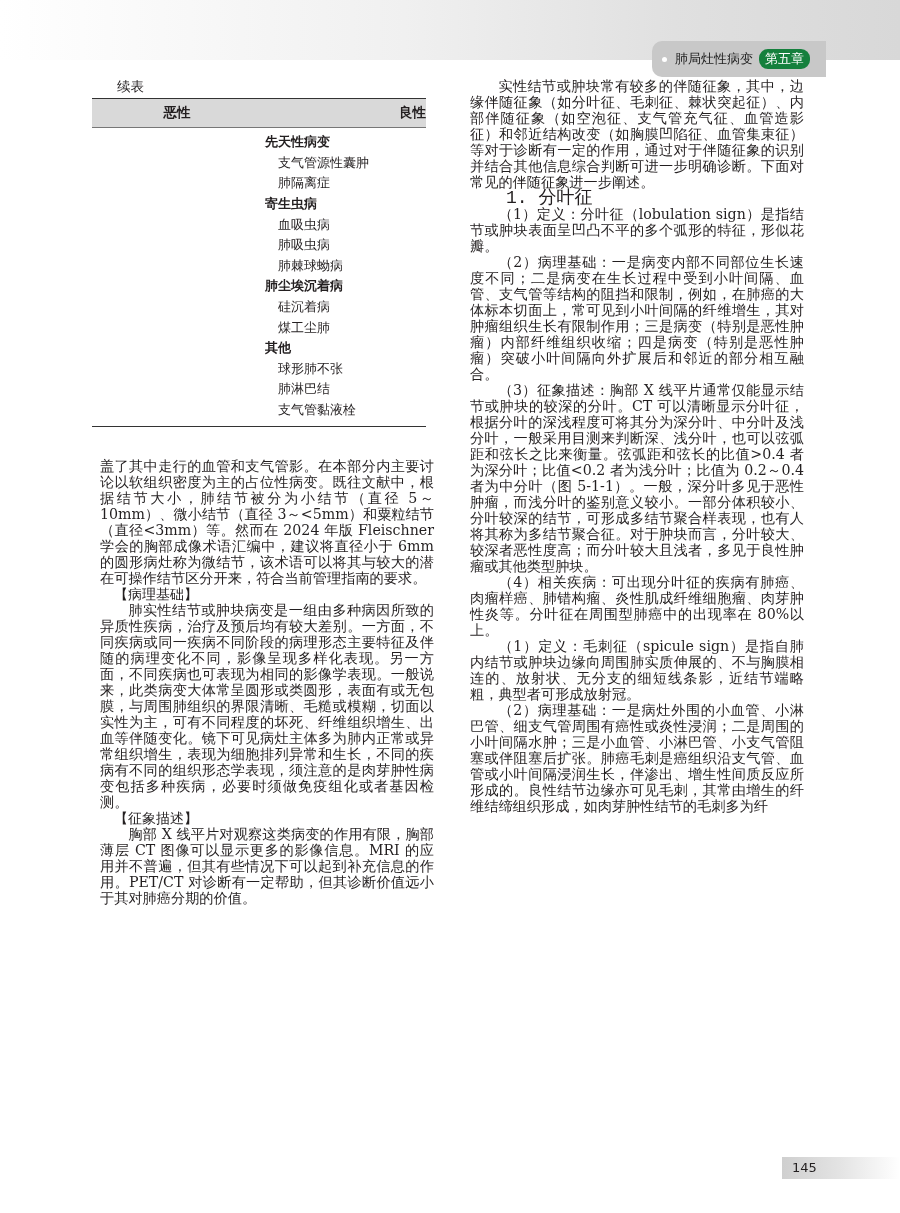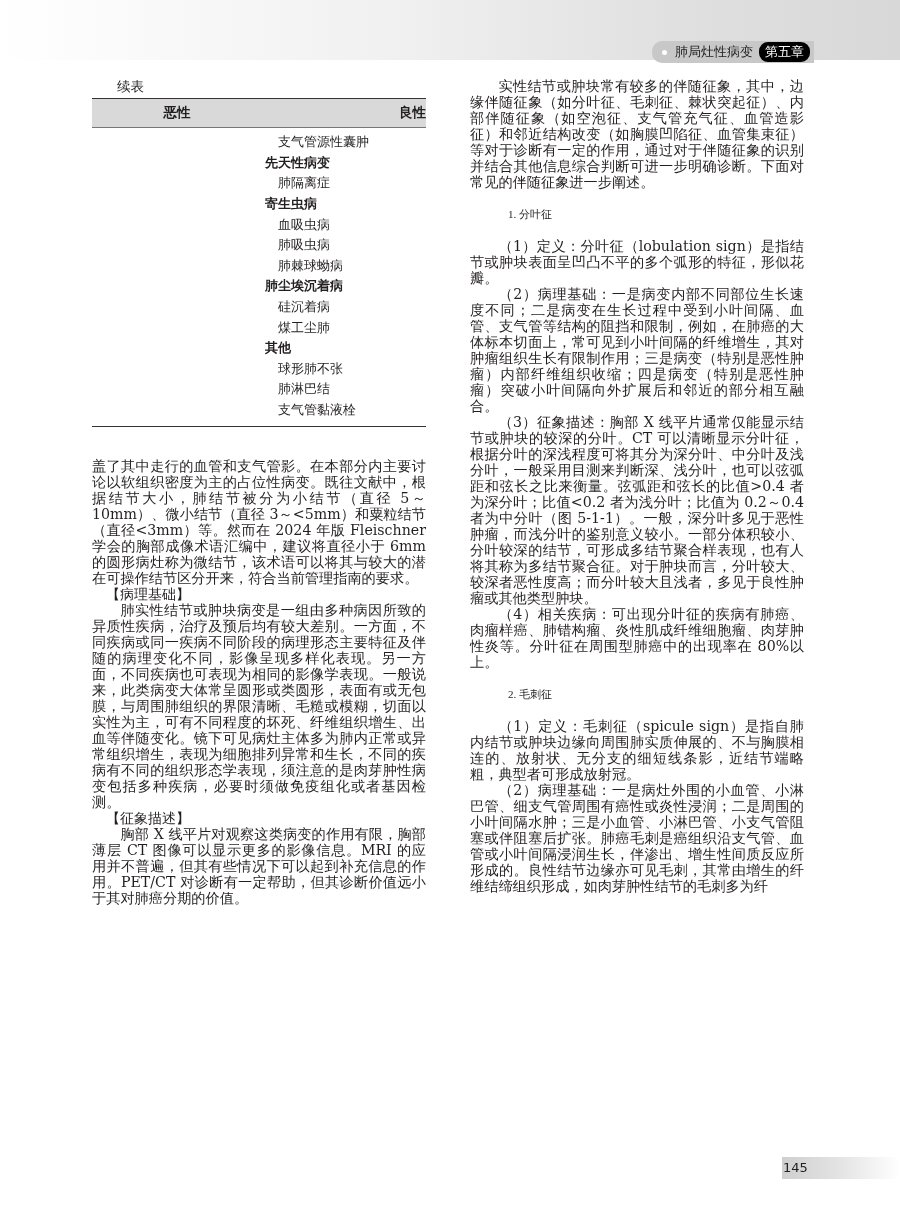--- a/index.html
+++ b/index.html
@@ -5,84 +5,84 @@
   html, body { margin: 0; padding: 0; }
   body {
     width: 900px; height: 1213px; background: #ffffff; position: relative; overflow: hidden;
     font-family: "DejaVu Serif", "Liberation Serif", serif; color: #231f20;
   }
   .header-band {
     position: absolute; left: 0; top: 0; width: 900px; height: 60px;
     background: linear-gradient(to right, #ffffff 0%, #f0f0f0 45%, #e0e0e0 75%, #d8d8d8 100%);
   }
   .running-head {
-    position: absolute; left: 652px; top: 41px; height: 22px; padding: 0 4px 0 10px;
+    position: absolute; left: 652px; top: 41px; height: 36px; padding: 0 16px 0 10px;
     background: #c8c8c8; border-radius: 10px 0 0 10px;
     display: flex; align-items: center; gap: 6px;
     font-family: "DejaVu Sans", "Liberation Sans", sans-serif; font-size: 13px; color: #222;
   }
   .running-head .dot { width: 5px; height: 5px; border-radius: 50%; background: #fff; display: inline-block; margin-right: 2px; }
   .chapter-badge {
-    background: #000000; color: #fff; border-radius: 9px; padding: 1px 6px; font-size: 13px;
+    background: #15803d; color: #fff; border-radius: 9px; padding: 1px 6px; font-size: 13px;
     font-family: "DejaVu Sans", "Liberation Sans", sans-serif;
   }
   .col { position: absolute; font-size: 14.2px; line-height: 16px; }
-  .col-left { left: 92px; width: 334px; }
+  .col-left { left: 100px; width: 334px; }
   .col-right { left: 470px; width: 334px; }
   .para { margin: 0; text-align: justify; text-indent: 2em; }
   .para.noindent { text-indent: 0; }
   .heading-bracket { margin: 0; text-indent: 1em; font-family: "DejaVu Sans", "Liberation Sans", sans-serif; font-size: 14px; }
-  .heading-num { margin: 16px; text-indent: 2em; font-family: Liberation Serif, serif; font-size: 11px; }
+  .heading-num { margin: 0; text-indent: 2em; font-family: Liberation Mono, monospace; font-size: 18px; }
 
   .table-caption { position: absolute; left: 117px; top: 78px; width: 314px; font-size: 13.5px; }
   .tbl { position: absolute; left: 92px; top: 98px; width: 334px; }
   .tbl-head {
     display: flex; border-top: 1.5px solid #333; border-bottom: 1px solid #777; background: #d9d9d9;
     height: 28px; align-items: center;
     font-family: "DejaVu Sans", "Liberation Sans", sans-serif; font-size: 13.5px; font-weight: bold;
   }
   .tbl-head .c1 { width: 170px; text-align: center; }
   .tbl-head .c2 { flex: 1; text-align: right; }
   .tbl-body { padding: 4px 0 6px 0; border-bottom: 1.5px solid #333; }
   .tbl-row { display: flex; height: 20.6px; align-items: center; font-size: 13px; }
   .tbl-row .c1 { width: 173px; }
   .tbl-row .c2 { flex: 1; }
   .tbl-row.group .c2 { font-family: "DejaVu Sans", "Liberation Sans", sans-serif; font-weight: bold; }
   .tbl-row.item .c2 { padding-left: 13px; }
 
   .page-number {
     position: absolute; left: 782px; top: 1157px; width: 118px; height: 22px;
     background: linear-gradient(to right, #cfcfcf 0%, #e4e4e4 50%, #ffffff 100%);
-    font-family: "DejaVu Sans", "Liberation Sans", sans-serif; font-size: 13px; line-height: 22px; padding-left: 1px; box-sizing: border-box;
+    font-family: "DejaVu Sans", "Liberation Sans", sans-serif; font-size: 13px; line-height: 22px; padding-left: 10px; box-sizing: border-box;
   }
 </style>
 </head>
 <body>
 
 <div class="header-band"></div>
 <div class="running-head">
   <span class="dot"></span>
   <span>肺局灶性病变</span>
   <span class="chapter-badge">第五章</span>
 </div>
 
 <div class="table-caption">续表</div>
 <div class="tbl">
   <div class="tbl-head">
     <div class="c1">恶性</div>
     <div class="c2">良性</div>
   </div>
   <div class="tbl-body" id="tbl-body">
+      <div class="tbl-row group">
+        <div class="c1"></div>
+        <div class="c2">先天性病变</div>
+      </div>
       <div class="tbl-row item">
         <div class="c1"></div>
         <div class="c2">支气管源性囊肿</div>
-      </div>
-      <div class="tbl-row group">
-        <div class="c1"></div>
-        <div class="c2">先天性病变</div>
       </div>
       <div class="tbl-row item">
         <div class="c1"></div>
         <div class="c2">肺隔离症</div>
       </div>
       <div class="tbl-row group">
         <div class="c1"></div>
         <div class="c2">寄生虫病</div>
       </div>
       <div class="tbl-row item">
@@ -136,18 +136,17 @@
   <p class="para">胸部 X 线平片对观察这类病变的作用有限，胸部薄层 CT 图像可以显示更多的影像信息。MRI 的应用并不普遍，但其有些情况下可以起到补充信息的作用。PET/CT 对诊断有一定帮助，但其诊断价值远小于其对肺癌分期的价值。</p>
 </div>
 
 <div class="col col-right" style="top:78px;">
   <p class="para">实性结节或肿块常有较多的伴随征象，其中，边缘伴随征象（如分叶征、毛刺征、棘状突起征）、内部伴随征象（如空泡征、支气管充气征、血管造影征）和邻近结构改变（如胸膜凹陷征、血管集束征）等对于诊断有一定的作用，通过对于伴随征象的识别并结合其他信息综合判断可进一步明确诊断。下面对常见的伴随征象进一步阐述。</p>
   <p class="heading-num">1. 分叶征</p>
   <p class="para">（1）定义：分叶征（lobulation sign）是指结节或肿块表面呈凹凸不平的多个弧形的特征，形似花瓣。</p>
   <p class="para">（2）病理基础：一是病变内部不同部位生长速度不同；二是病变在生长过程中受到小叶间隔、血管、支气管等结构的阻挡和限制，例如，在肺癌的大体标本切面上，常可见到小叶间隔的纤维增生，其对肿瘤组织生长有限制作用；三是病变（特别是恶性肿瘤）内部纤维组织收缩；四是病变（特别是恶性肿瘤）突破小叶间隔向外扩展后和邻近的部分相互融合。</p>
   <p class="para">（3）征象描述：胸部 X 线平片通常仅能显示结节或肿块的较深的分叶。CT 可以清晰显示分叶征，根据分叶的深浅程度可将其分为深分叶、中分叶及浅分叶，一般采用目测来判断深、浅分叶，也可以弦弧距和弦长之比来衡量。弦弧距和弦长的比值&gt;0.4 者为深分叶；比值&lt;0.2 者为浅分叶；比值为 0.2～0.4 者为中分叶（图 5-1-1）。一般，深分叶多见于恶性肿瘤，而浅分叶的鉴别意义较小。一部分体积较小、分叶较深的结节，可形成多结节聚合样表现，也有人将其称为多结节聚合征。对于肿块而言，分叶较大、较深者恶性度高；而分叶较大且浅者，多见于良性肿瘤或其他类型肿块。</p>
   <p class="para">（4）相关疾病：可出现分叶征的疾病有肺癌、肉瘤样癌、肺错构瘤、炎性肌成纤维细胞瘤、肉芽肿性炎等。分叶征在周围型肺癌中的出现率在 80%以上。</p>
-  <p class="heading-num">2. 毛刺征</p>
   <p class="para">（1）定义：毛刺征（spicule sign）是指自肺内结节或肿块边缘向周围肺实质伸展的、不与胸膜相连的、放射状、无分支的细短线条影，近结节端略粗，典型者可形成放射冠。</p>
   <p class="para">（2）病理基础：一是病灶外围的小血管、小淋巴管、细支气管周围有癌性或炎性浸润；二是周围的小叶间隔水肿；三是小血管、小淋巴管、小支气管阻塞或伴阻塞后扩张。肺癌毛刺是癌组织沿支气管、血管或小叶间隔浸润生长，伴渗出、增生性间质反应所形成的。良性结节边缘亦可见毛刺，其常由增生的纤维结缔组织形成，如肉芽肿性结节的毛刺多为纤</p>
 </div>
 
 <div class="page-number">145</div>
 
 </body></html>

